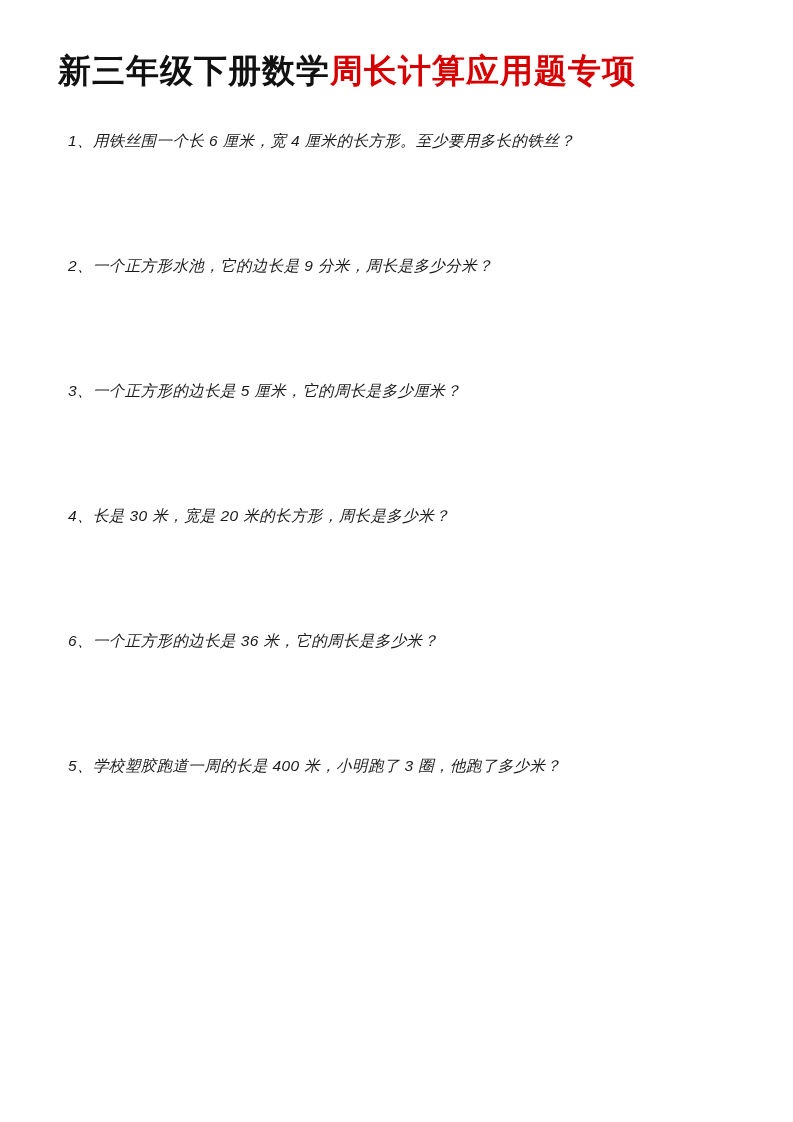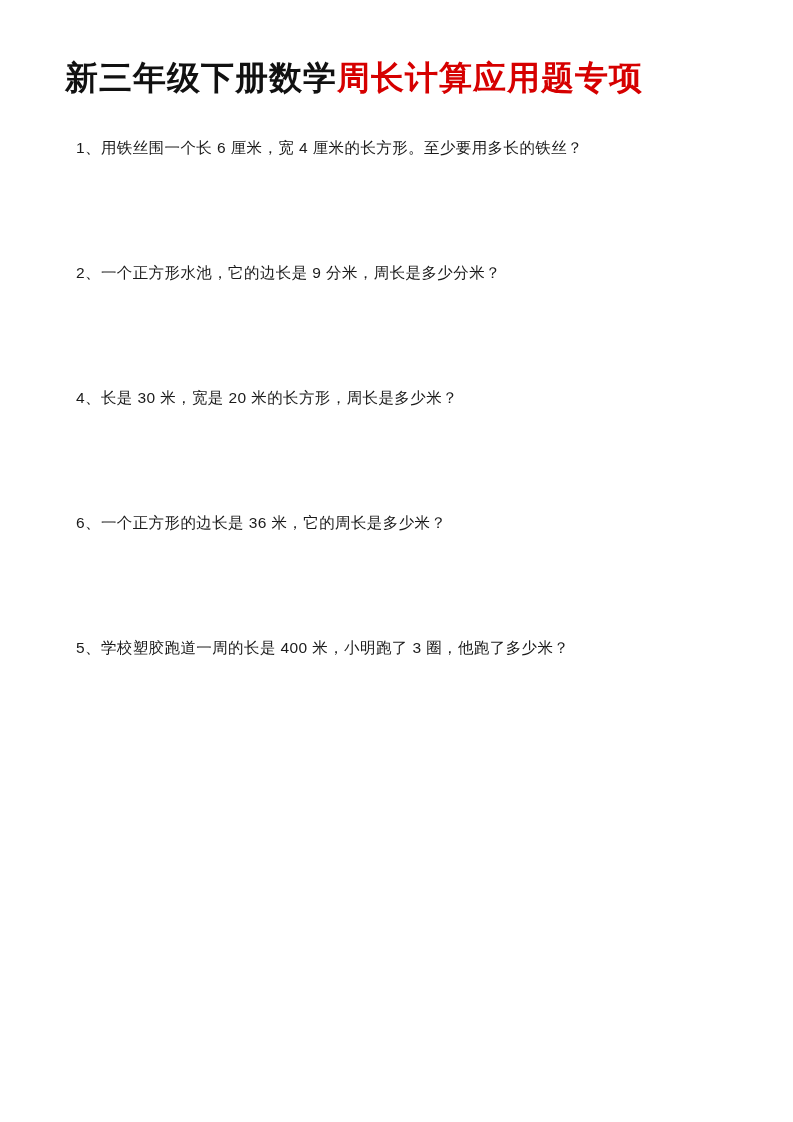--- a/index.html
+++ b/index.html
@@ -16,42 +16,43 @@
     overflow: hidden;
   }
   .page {
     width: 793px;
     height: 1122px;
     box-sizing: border-box;
     padding: 0;
     position: relative;
   }
   .title {
-    margin: 13px;
+    margin: 6px;
     padding: 44px 0 0 0;
     text-align: left;
     font-family: "DejaVu Serif", serif;
     font-weight: bold;
     font-size: 33px;
     line-height: 1.25;
     letter-spacing: 1px;
     white-space: nowrap;
     padding-left: 52px;
   }
   .title .part-black {
     color: #111111;
   }
   .title .part-red {
     color: #d60000;
   }
   .problems {
-    margin: 8px;
+    margin: 0;
     padding: 0;
     list-style: none;
     margin-top: 38px;
+    font-style: italic;
   }
   .problem {
     padding-left: 68px;
     padding-right: 40px;
     height: 125px;
     font-size: 15.5px;
     line-height: 1.6;
     color: #1a1a1a;
     font-family: "Liberation Sans", sans-serif;
   }
@@ -70,20 +71,23 @@
   </h1>
 
   <ol class="problems">
     <li class="problem">
       <span class="problem-text">1、用铁丝围一个长 6 厘米，宽 4 厘米的长方形。至少要用多长的铁丝？</span>
     </li>
     <li class="problem">
       <span class="problem-text">2、一个正方形水池，它的边长是 9 分米，周长是多少分米？</span>
     </li>
     <li class="problem">
+      <span class="problem-text">3、一个正方形的边长是 5 厘米，它的周长是多少厘米？</span>
+    </li>
+    <li class="problem">
       <span class="problem-text">4、长是 30 米，宽是 20 米的长方形，周长是多少米？</span>
     </li>
     <li class="problem">
       <span class="problem-text">6、一个正方形的边长是 36 米，它的周长是多少米？</span>
     </li>
     <li class="problem">
       <span class="problem-text">5、学校塑胶跑道一周的长是 400 米，小明跑了 3 圈，他跑了多少米？</span>
     </li>
   </ol>
 

